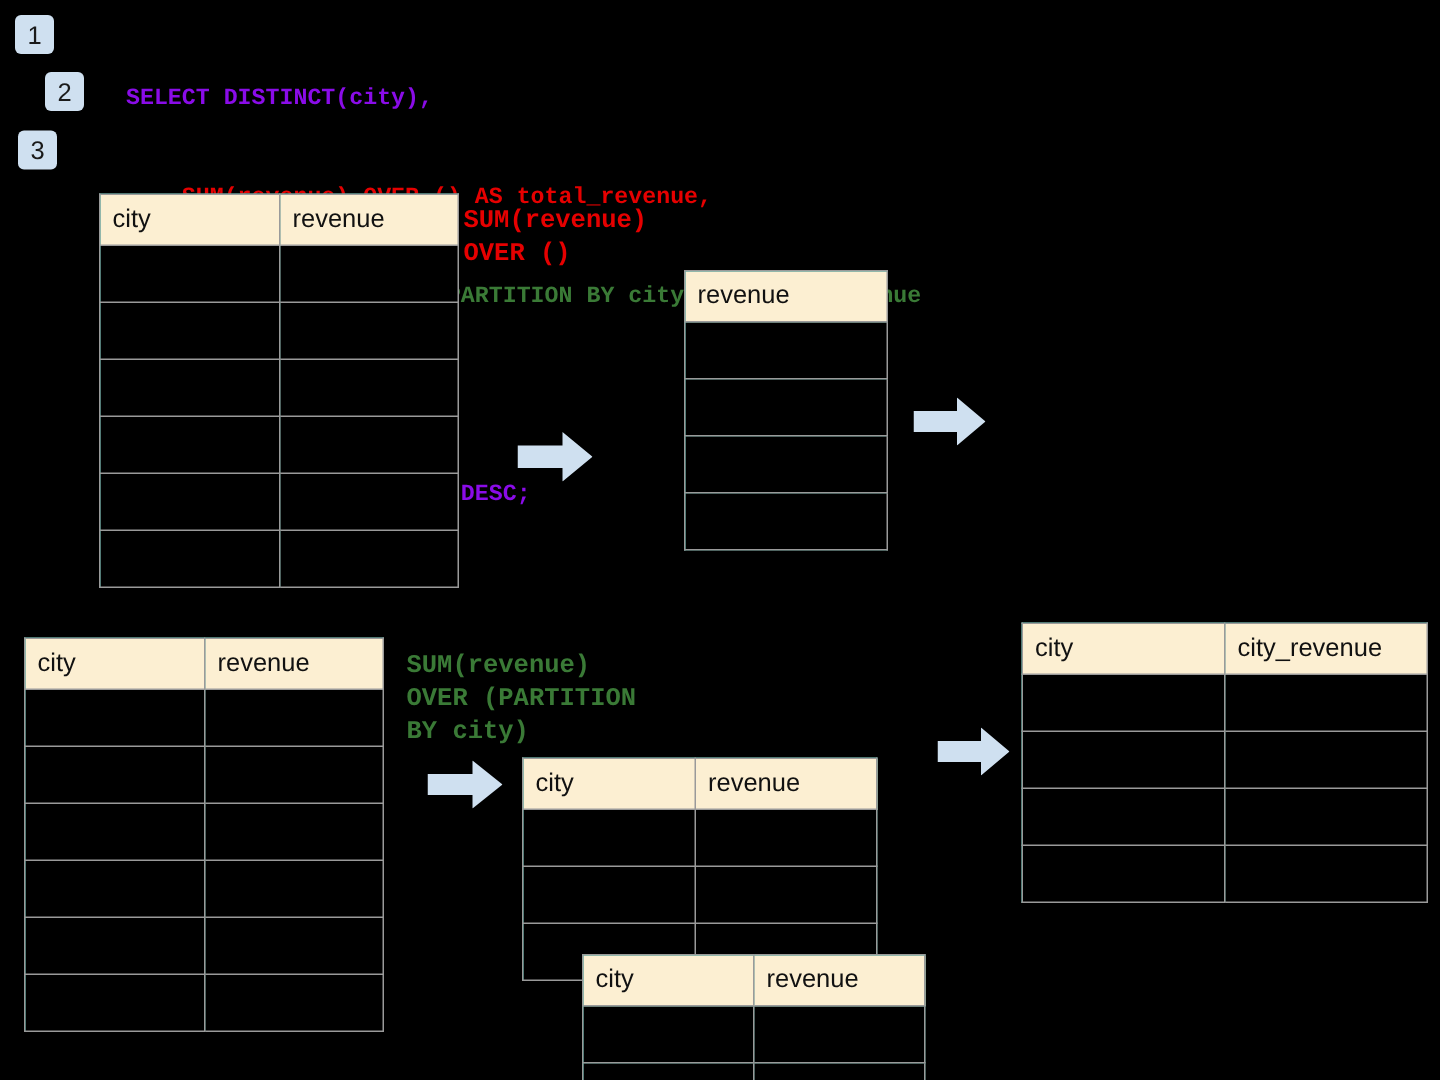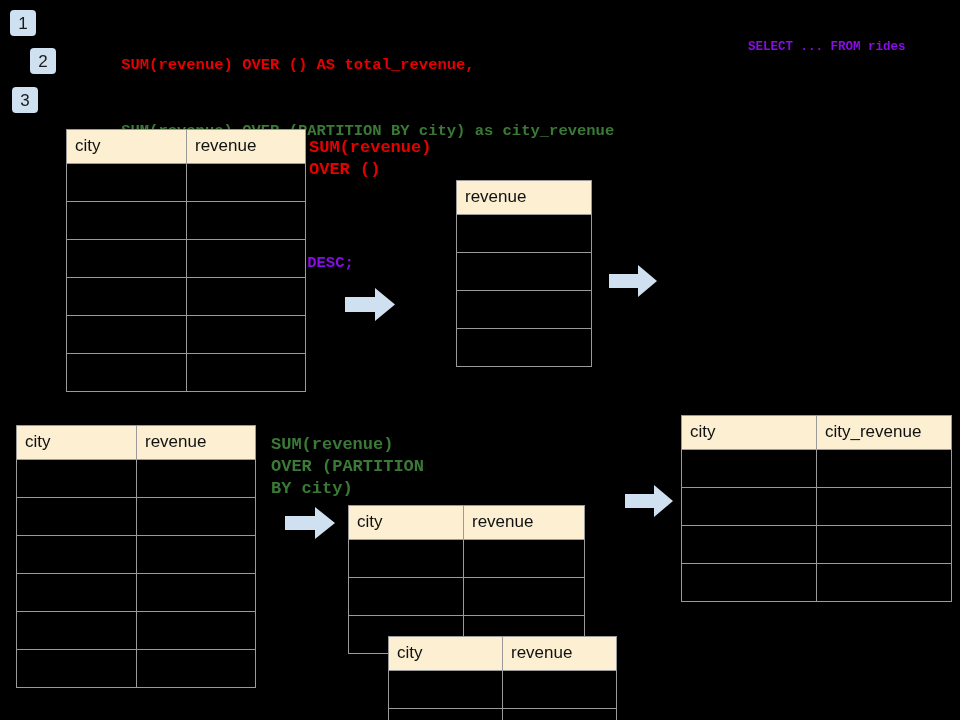--- a/index.html
+++ b/index.html
@@ -113,27 +113,27 @@
 </head>
 <body>
 
 <div id="canvas">
 
   <div class="step-badge" style="left:10px; top:10px;">1</div>
   <div class="step-badge" style="left:30px; top:48px;">2</div>
   <div class="step-badge" style="left:12px; top:87px;">3</div>
 
   <div class="sql-block" style="left:84px; top:10px;">
+    <div class="sql-line" style="color:#8a0ce8">SELECT DISTINCT(city),</div>
     <div class="sql-line" style="color:#e60000">    SUM(revenue) OVER () AS total_revenue,</div>
     <div class="sql-line" style="color:#3a7a36">    SUM(revenue) OVER (PARTITION BY city) as city_revenue</div>
     <div class="sql-line" style="color:#8a0ce8">  FROM rides</div>
     <div class="sql-line" style="color:#8a0ce8">  ORDER by city_revenue DESC;</div>
   </div>
 
-  <div class="side-note" style="left:748px; top:38px; color:#8a0ce8;">SELECT ... FROM rides</div>
 
   <div class="annot" style="left:309px; top:137px; color:#e60000;">SUM(revenue)
 OVER ()</div>
 
   <div class="annot" style="left:271px; top:434px; color:#3a7a36;">SUM(revenue)
 OVER (PARTITION
 BY city)</div>
 
   <table class="tbl" style="left:66px; top:129px; width:239px;">
     <colgroup>

